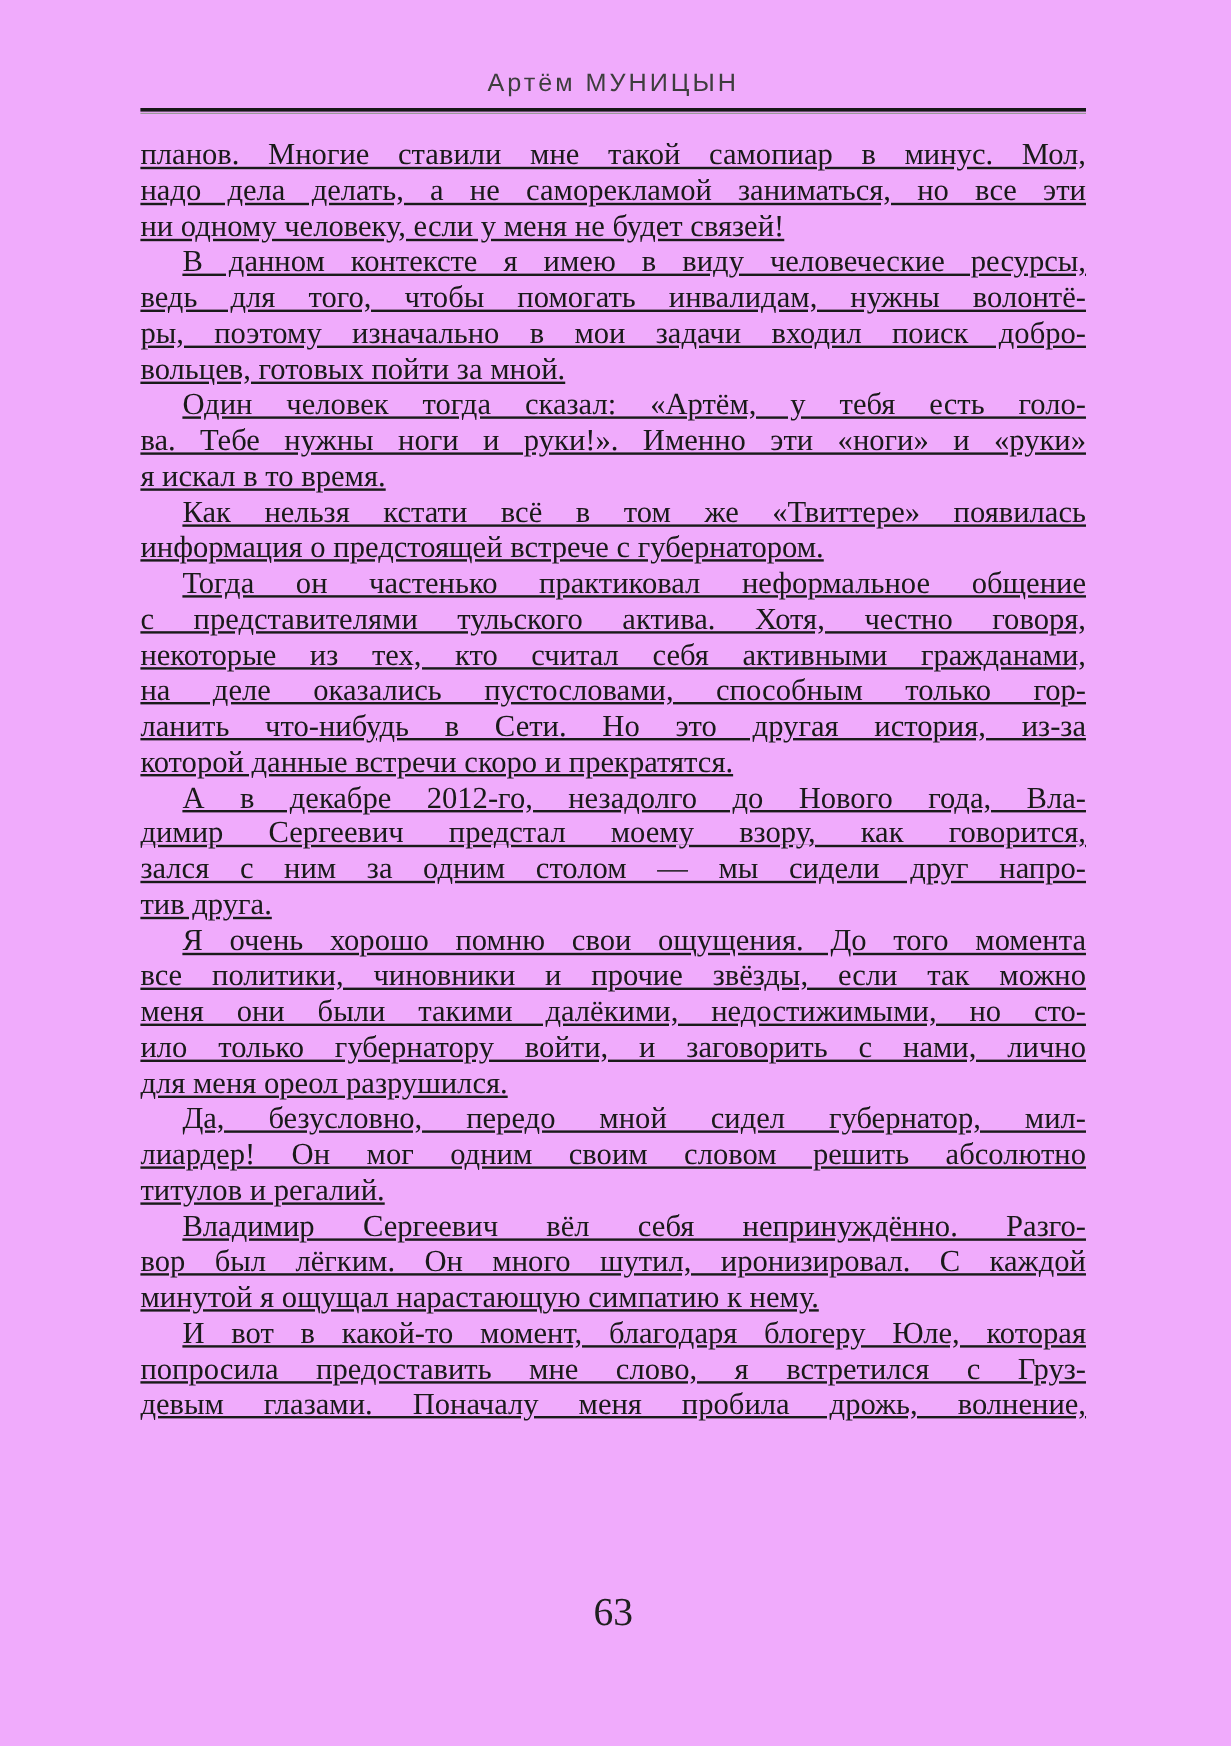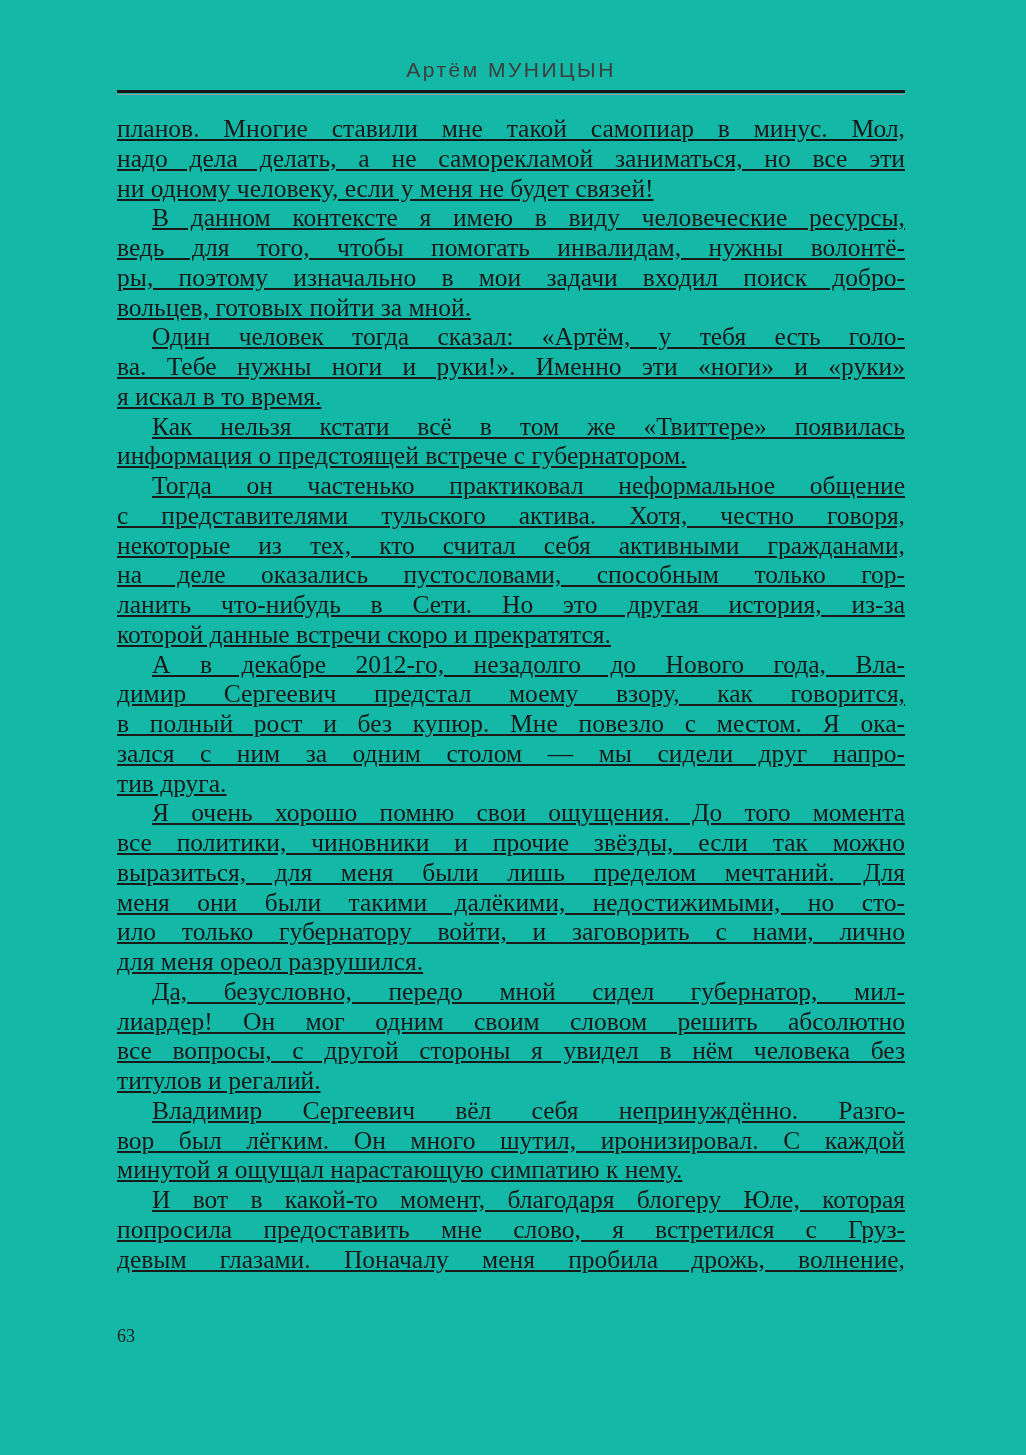--- a/index.html
+++ b/index.html
@@ -4,21 +4,21 @@
 <style>
   html, body { margin: 0; padding: 0; }
   body {
     width: 1026px; height: 1455px;
     background: #f2f2f2;
     font-family: "Liberation Serif", "DejaVu Serif", serif;
   }
   .page {
     position: relative;
     width: 1026px; height: 1455px;
-    background: #14b8a6;
+    background: #f0abfc;
     overflow: hidden;
   }
   .running-head {
     position: absolute;
     left: 117px; top: 58px;
     width: 788px;
   }
   .author {
     font-family: "Liberation Sans", "DejaVu Sans", sans-serif;
     font-size: 21px;
@@ -44,21 +44,22 @@
     text-align-last: justify;
     white-space: normal;
     text-decoration: underline;
   }
   .line.end { text-align-last: left; }
   .line.indent { text-indent: 35px; }
   .folio {
     position: absolute;
     left: 117px; top: 1326px;
     width: 788px;
-    font-size: 18px;
+    text-align: center;
+    font-size: 33px;
     color: #1f1f1f;
   }
 </style>
 </head>
 <body>
 
 <div class="page">
 
   <div class="running-head">
     <div class="author">Артём МУНИЦЫН</div>
@@ -82,32 +83,29 @@
       <div class="line indent">Как нельзя кстати всё в том же «Твиттере» появилась</div>
       <div class="line end">информация о предстоящей встрече с губернатором.</div>
       <div class="line indent">Тогда он частенько практиковал неформальное общение</div>
       <div class="line">с представителями тульского актива. Хотя, честно говоря,</div>
       <div class="line">некоторые из тех, кто считал себя активными гражданами,</div>
       <div class="line">на деле оказались пустословами, способным только гор-</div>
       <div class="line">ланить что-нибудь в Сети. Но это другая история, из-за</div>
       <div class="line end">которой данные встречи скоро и прекратятся.</div>
       <div class="line indent">А в декабре 2012-го, незадолго до Нового года, Вла-</div>
       <div class="line">димир Сергеевич предстал моему взору, как говорится,</div>
-      <div class="line">в полный рост и без купюр. Мне повезло с местом. Я ока-</div>
       <div class="line">зался с ним за одним столом — мы сидели друг напро-</div>
       <div class="line end">тив друга.</div>
       <div class="line indent">Я очень хорошо помню свои ощущения. До того момента</div>
       <div class="line">все политики, чиновники и прочие звёзды, если так можно</div>
-      <div class="line">выразиться, для меня были лишь пределом мечтаний. Для</div>
       <div class="line">меня они были такими далёкими, недостижимыми, но сто-</div>
       <div class="line">ило только губернатору войти, и заговорить с нами, лично</div>
       <div class="line end">для меня ореол разрушился.</div>
       <div class="line indent">Да, безусловно, передо мной сидел губернатор, мил-</div>
       <div class="line">лиардер! Он мог одним своим словом решить абсолютно</div>
-      <div class="line">все вопросы, с другой стороны я увидел в нём человека без</div>
       <div class="line end">титулов и регалий.</div>
       <div class="line indent">Владимир Сергеевич вёл себя непринуждённо. Разго-</div>
       <div class="line">вор был лёгким. Он много шутил, иронизировал. С каждой</div>
       <div class="line end">минутой я ощущал нарастающую симпатию к нему.</div>
       <div class="line indent">И вот в какой-то момент, благодаря блогеру Юле, которая</div>
       <div class="line">попросила предоставить мне слово, я встретился с Груз-</div>
       <div class="line">девым глазами. Поначалу меня пробила дрожь, волнение,</div>
     </div>
 
   <div class="folio">63</div>

